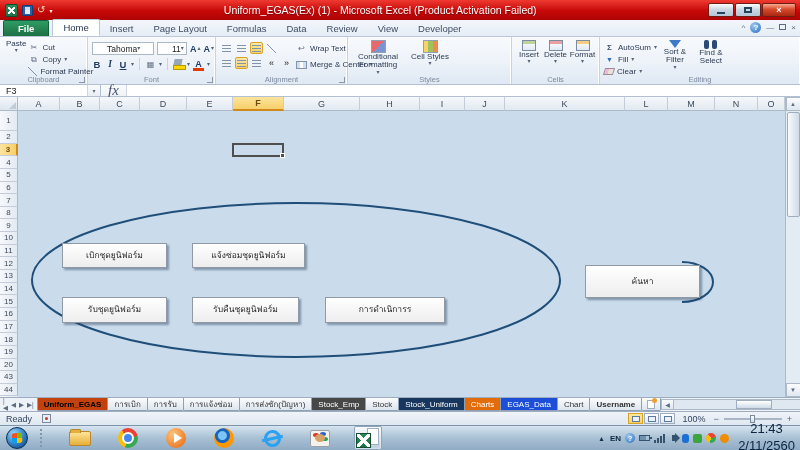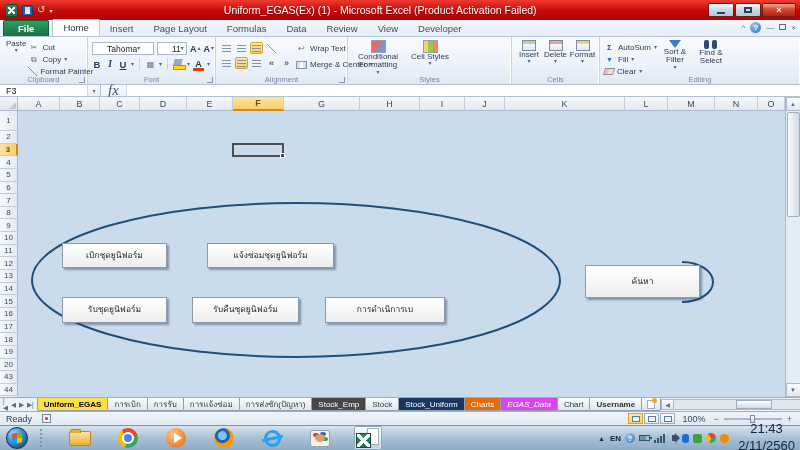--- a/index.html
+++ b/index.html
@@ -113,21 +113,21 @@
 .sab{width:15px;height:14px;background:linear-gradient(#fbfcfe,#dfe7f0);border:1px solid #aeb9c8;font-size:6px;color:#5c6c80;display:flex;align-items:center;justify-content:center;flex:0 0 auto}
 .vthumb{width:13px;height:105px;margin-top:1px;background:linear-gradient(90deg,#f7fafc,#cfdbe8);border:1px solid #9fadc0;border-radius:2px}
 .vsp{flex:1}
 
 
 .tabbar{position:absolute;top:397px;width:100%;height:14px;background:#edf2f8;border-top:1px solid #9fadc0;display:flex;align-items:stretch}
 .tnav{display:flex;align-items:center;padding:0 3px;gap:3px;border-right:1px solid #cdd6e2}
 .tnav span{font-size:6.5px;color:#5c6c80}
 .stabs{display:flex;align-items:stretch}
 .stab{display:flex;align-items:center;padding:0 6px;border:1px solid #8fa0b4;border-top:none;background:linear-gradient(#fbfcfd,#dde6ef);margin-left:-1px;font-size:8px;color:#333;white-space:nowrap;border-radius:0 0 2px 2px}
-.stab.on{background:#fde047;font-weight:bold;z-index:2;color:#000}
+.stab.on{background:#c2410c;font-weight:bold;z-index:2;color:#000}
 .instab{display:flex;align-items:center;padding:0 5px;border:1px solid #8fa0b4;border-top:none;background:linear-gradient(#fbfcfd,#dde6ef);margin-left:-1px;border-radius:0 0 2px 2px}
 .inspage{width:8px;height:9px;background:#fff;border:1px solid #9fadc0;position:relative}
 .inspage::after{content:"";position:absolute;right:-3px;top:-3px;width:5px;height:5px;background:#f0a030;border-radius:50%}
 .hscroll{margin-left:auto;display:flex;align-items:center;padding-right:3px}
 .hab{width:13px;height:11px;background:linear-gradient(#fbfcfe,#dfe7f0);border:1px solid #aeb9c8;font-size:6px;color:#5c6c80;display:flex;align-items:center;justify-content:center}
 .htrack{width:168px;height:11px;background:#dfe7f0;border:1px solid #aeb9c8;border-left:none;border-right:none;position:relative}
 .hthumb{position:absolute;left:62px;top:0;width:36px;height:9px;background:linear-gradient(#fff,#cfdbe8);border:1px solid #9fadc0}
 
 
 .statusbar{position:absolute;top:411px;width:100%;height:14px;background:linear-gradient(#f0f4f9,#dfe7f0);border-top:1px solid #9fadc0;display:flex;align-items:center;font-size:9px;color:#33465f}
@@ -459,24 +459,24 @@
           <div class="rowh" style="height: 12.65px;">43</div>
           <div class="rowh" style="height: 12.65px;">44</div>
         </div>
       <div class="canvas" id="canvas">
         <svg class="oval" id="ovalsvg" width="767" height="286" viewBox="0 0 767 286">
           <ellipse id="bigellipse" cx="278" cy="169" rx="264" ry="77" fill="none" stroke-width="2" stroke="#1f4e79"></ellipse>
           <path id="searcharc" d="M664,151 A31,20 0 0 1 664,191" fill="none" stroke-width="2" stroke="#1f4e79"></path>
         </svg>
         <div class="selbox" style="left:214px;top:32px;width:52px;height:14px"></div>
       <div class="formbtn" style="left: 44px; top: 132px; width: 105px; height: 25px;">เบิกชุดยูนิฟอร์ม</div>
-          <div class="formbtn" style="left: 189px; top: 132px; width: 127px; height: 25px;">แจ้งซ่อมชุดยูนิฟอร์ม</div>
+          <div class="formbtn" style="left: 174px; top: 132px; width: 113px; height: 25px;">แจ้งซ่อมชุดยูนิฟอร์ม</div>
           <div class="formbtn" style="left: 44px; top: 186px; width: 105px; height: 26px;">รับชุดยูนิฟอร์ม</div>
           <div class="formbtn" style="left: 174px; top: 186px; width: 107px; height: 26px;">รับคืนชุดยูนิฟอร์ม</div>
-          <div class="formbtn" style="left: 307px; top: 186px; width: 120px; height: 26px;">การดำเนิการเบ</div>
+          <div class="formbtn" style="left: 307px; top: 186px; width: 120px; height: 26px;">การดำเนิการร</div>
           <div class="formbtn" style="left: 567px; top: 154px; width: 115px; height: 33px;">ค้นหา</div>
         </div>
     </div>
   </div>
   <div class="vscroll">
     <div class="sab">▲</div>
     <div class="vthumb"></div>
     <div class="vsp"></div>
     <div class="sab">▼</div>
   </div>
@@ -491,21 +491,21 @@
     <div class="stabs" id="stabs">
         <div class="stab on" style="color: rgb(0, 0, 0);">Uniform_EGAS</div>
         <div class="stab" style="color: rgb(51, 51, 51);">การเบิก</div>
         <div class="stab" style="color: rgb(51, 51, 51); font-family: Liberation Serif, serif;">การรับ</div>
         <div class="stab" style="color: rgb(51, 51, 51);">การแจ้งซ่อม</div>
         <div class="stab" style="color: rgb(51, 51, 51);">การส่งซัก(ปัญหา)</div>
         <div class="stab" style="background: rgb(71, 71, 71); color: rgb(255, 255, 255);">Stock_Emp</div>
         <div class="stab" style="color: rgb(51, 51, 51);">Stock</div>
         <div class="stab" style="background: rgb(23, 55, 94); color: rgb(255, 255, 255);">Stock_Uniform</div>
         <div class="stab" style="background: rgb(227, 108, 10); color: rgb(255, 255, 255);">Charts</div>
-        <div class="stab" style="background: #d946ef; color: rgb(255, 255, 255); font-style: italic;">EGAS_Data</div>
+        <div class="stab" style="background: #1d4ed8; color: rgb(255, 255, 255);">EGAS_Data</div>
         <div class="stab" style="color: rgb(51, 51, 51);">Chart</div>
         <div class="stab" style="color: rgb(51, 51, 51); font-weight: bold;">Username</div>
       </div>
     <div class="instab">
         <span class="inspage"></span>
       </div>
     <div class="hscroll">
       <div class="hab">◀</div>
       <div class="htrack">
           <div class="hthumb"></div>

